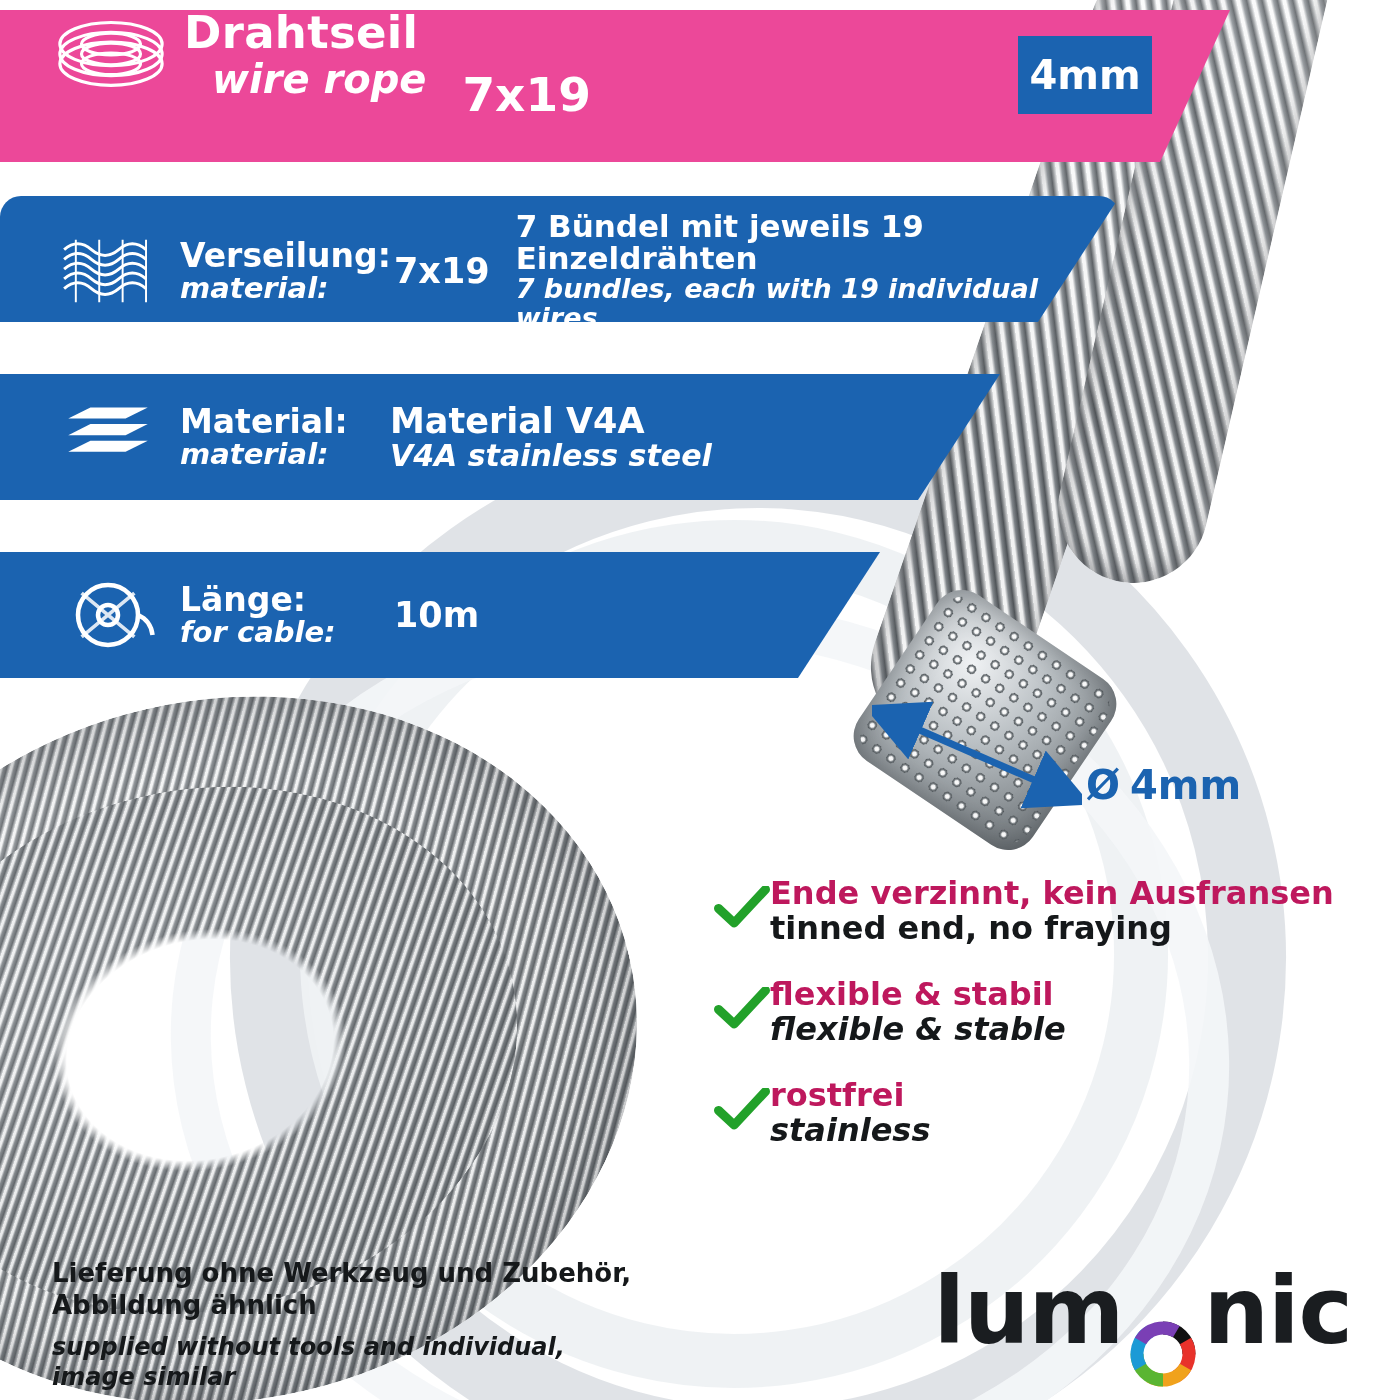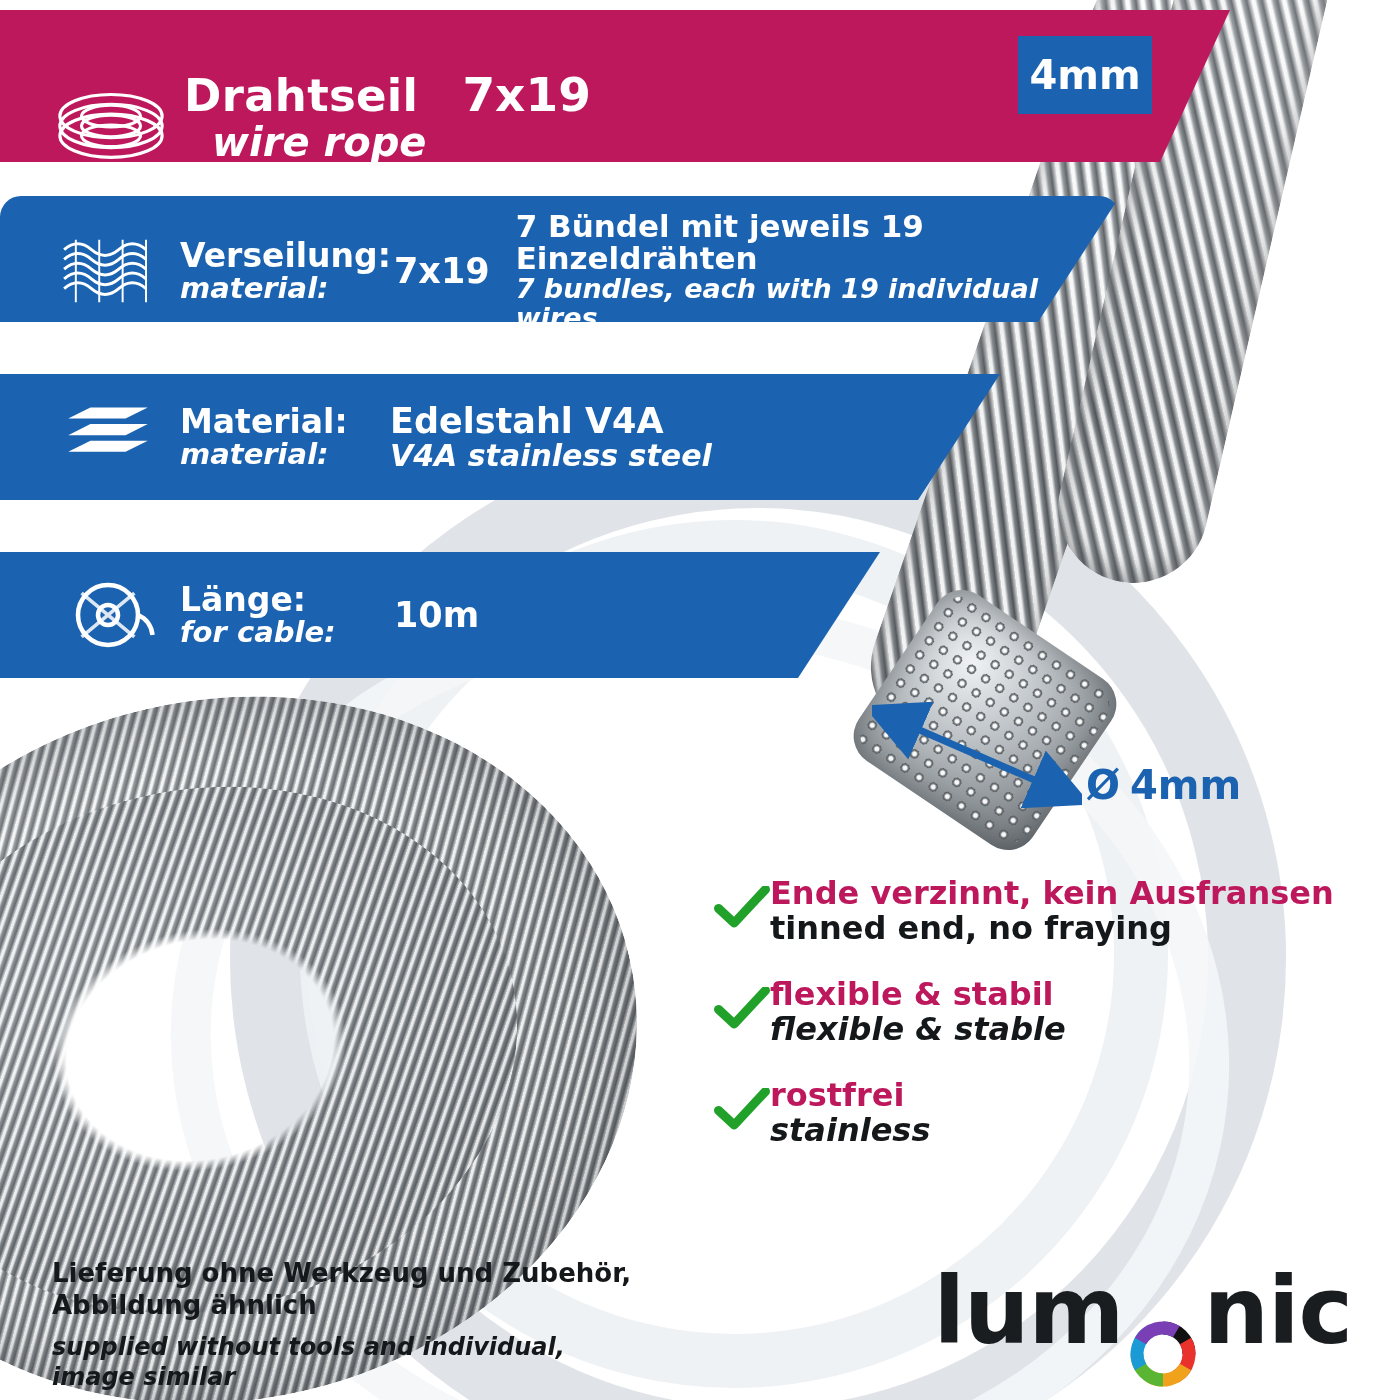--- a/index.html
+++ b/index.html
@@ -145,24 +145,24 @@
     opacity: 0.95;
   }
 
   
   .banner-dark {
     position: absolute;
     left: 0;
     top: 10px;
     width: 1230px;
     height: 152px;
-    background: #be185d;
+    background: #ec4899;
     clip-path: polygon(0 0, 1230px 0, 1160px 152px, 0 152px);
     display: flex;
-    align-items: flex-end;
+    align-items: flex-start;
   }
   .banner-dark .coil-ico {
     margin-left: 52px;
     width: 118px;
     height: 80px;
     flex: none;
   }
   .titles {
     margin-left: 14px;
     color: #ffffff;
@@ -404,21 +404,21 @@
           <path d="M12 38 L74 38 L98 26 L36 26 Z"></path>
           <path d="M12 56 L74 56 L98 44 L36 44 Z"></path>
         </g>
       </svg>
     </div>
     <div class="b-labels">
       <div class="lab-de">Material:</div>
       <div class="lab-en">material:</div>
     </div>
     <div class="b-extra" style="margin-left:0">
-      <div class="ex-de" style="font-size:35px">Edelstahl V4A</div>
+      <div class="ex-de" style="font-size:35px">Material V4A</div>
       <div class="ex-en" style="font-size:30px">V4A stainless steel</div>
     </div>
   </div>
 
   <div class="banner-blue b3">
     <div class="b-icon">
       <svg viewBox="0 0 110 80" width="100" height="76">
         <circle cx="55" cy="40" r="33" fill="none" stroke="#fff" stroke-width="5"></circle>
         <circle cx="55" cy="40" r="11" fill="none" stroke="#fff" stroke-width="5"></circle>
         <path d="M26 16 L84 64 M26 64 L84 16" stroke="#fff" stroke-width="4" opacity="0.85"></path>

